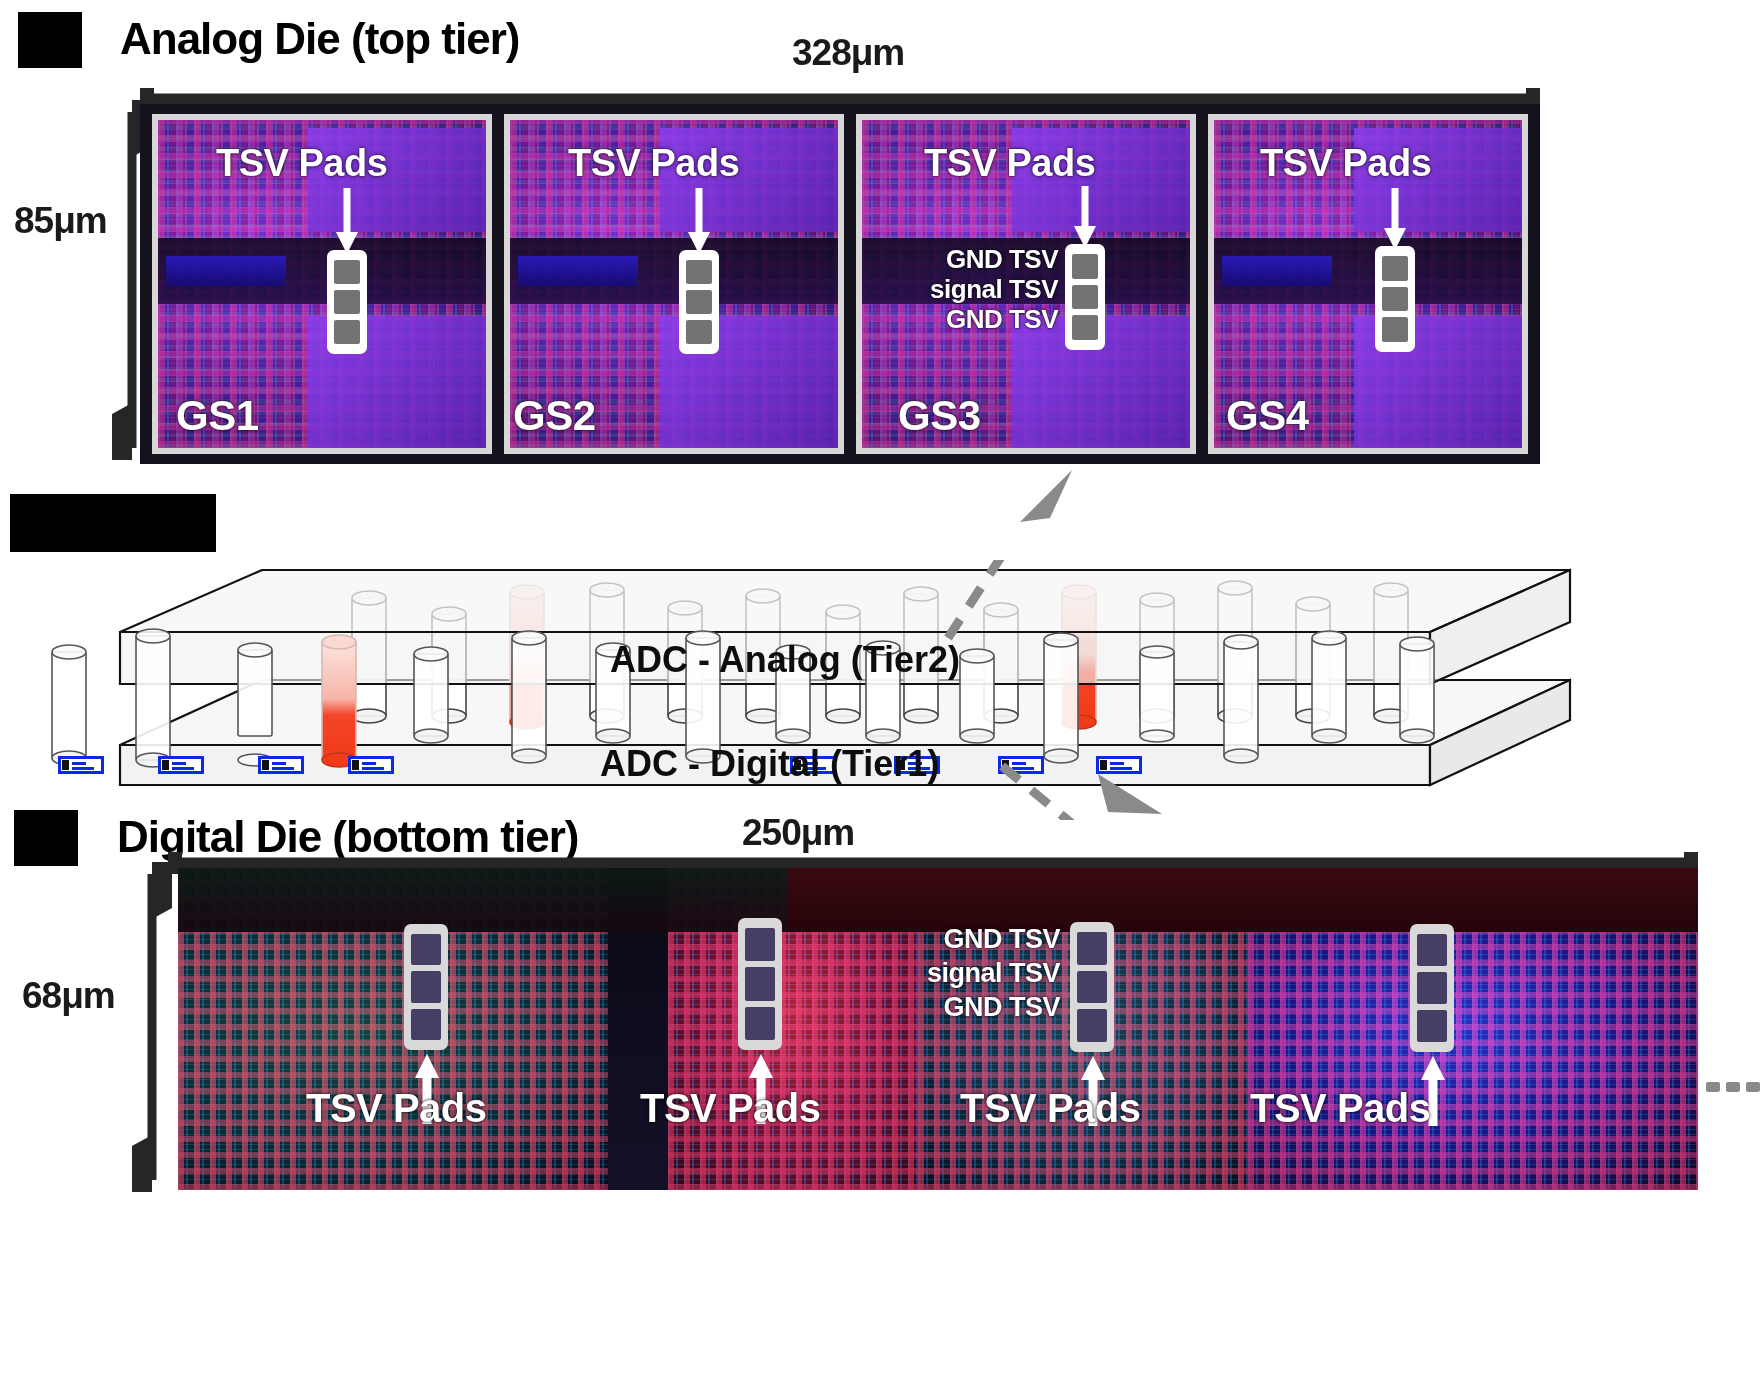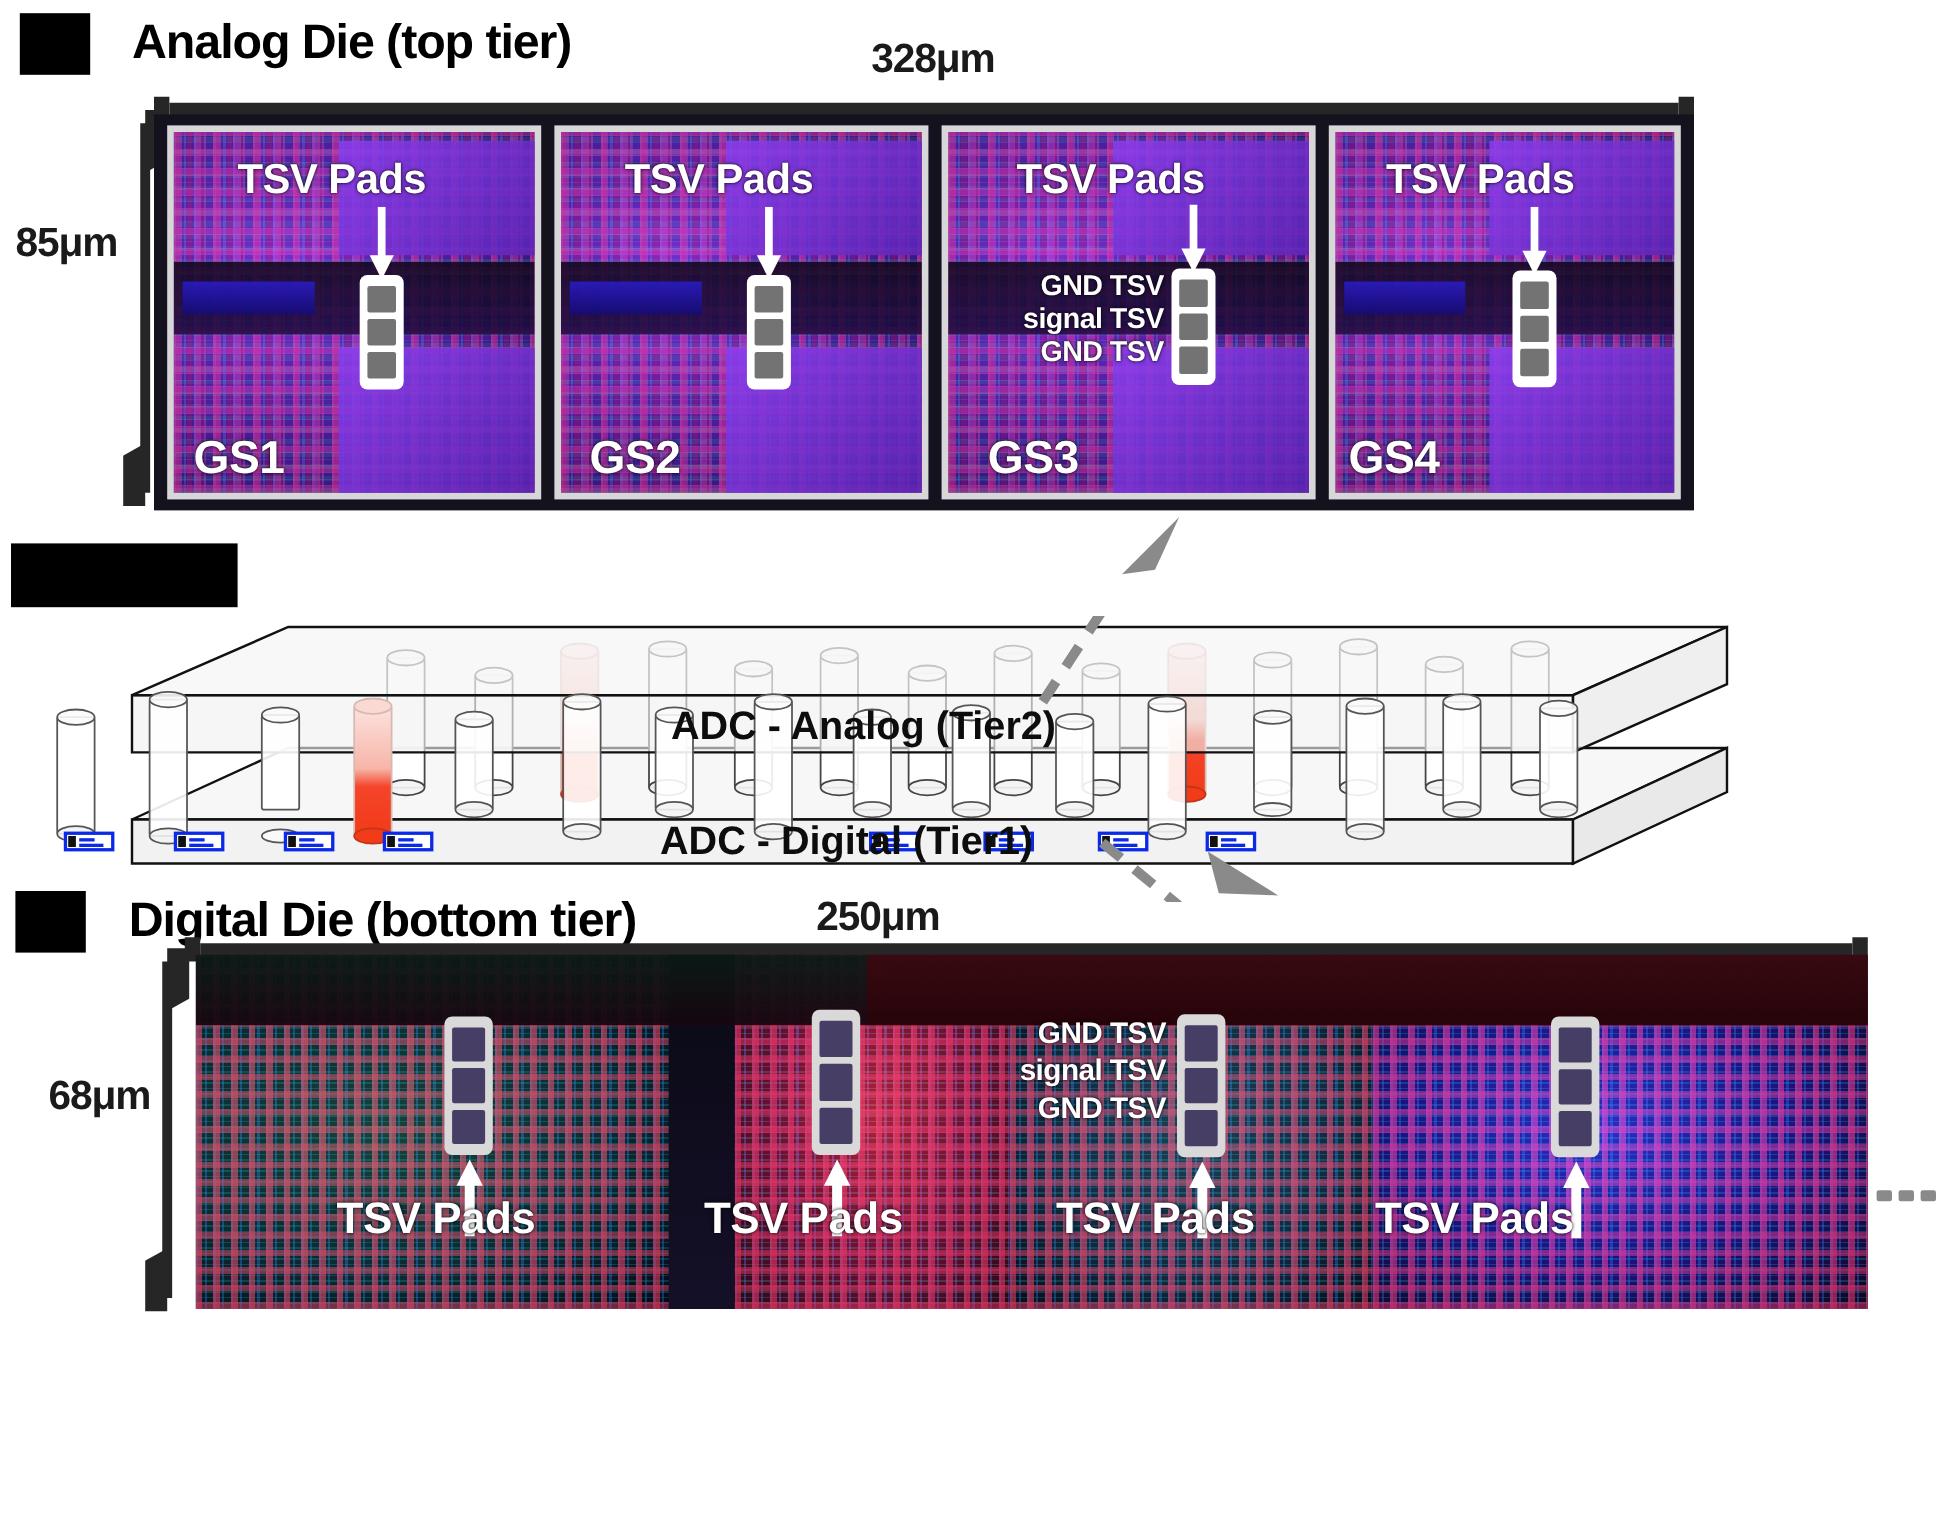--- a/index.html
+++ b/index.html
@@ -141,21 +141,21 @@
 
   
   #sec-c-label { left: 14px; top: 810px; font-size: 42px; }
   #sec-c-title { left: 92px; top: 812px; font-size: 44px; margin-left: 25px; }
   #dim-250-text {
     left: 742px; top: 812px;
     font-size: 37px; font-weight: bold; color: #1a1a1a;
     letter-spacing: -1px;
   }
   #dim-68-text {
-    left: 44px; top: 975px;
+    left: 22px; top: 975px;
     font-size: 37px; font-weight: bold; color: #1a1a1a;
     letter-spacing: -1px;
   }
   #arrow-250 { left: 168px; top: 852px; width: 1530px; height: 22px; }
   #arrow-68  { left: 132px; top: 862px; width: 40px; height: 330px; }
 
   #digital-strip {
     left: 178px; top: 868px;
     width: 1520px; height: 322px;
     overflow: hidden;
@@ -243,21 +243,21 @@
     <div class="ov-label tsv-title" style="left:58px; top:22px;">TSV Pads</div>
     <svg class="wh-arrow-down" style="left:176px; top:68px; width:26px; height:66px;" viewBox="0 0 26 66">
       <line x1="13" y1="0" x2="13" y2="48" stroke="#fff" stroke-width="7"></line>
       <path d="M2,44 L24,44 L13,66 Z" fill="#fff"></path>
     </svg>
     <div class="pad-stack" style="left:169px; top:130px; width:40px; height:104px;">
       <div class="win"></div>
       <div class="win"></div>
       <div class="win"></div>
     </div>
-    <div class="ov-label gs-name" style="left:26px; bottom:8px;text-align:right;">GS2</div>
+    <div class="ov-label gs-name" style="left:3px; bottom:8px;text-align:right;">GS2</div>
   </div>
 
   <div class="gs-cell" style="left:716px; width:340px;">
     <div class="die-tex"></div>
     <div class="die-band" style="top:118px; height:66px; left:0; right:0;"></div>
     <div class="die-purple" style="left:150px; top:8px; width:180px; height:104px;"></div>
     <div class="die-purple" style="left:150px; top:196px; width:180px; height:134px;"></div>
     <div class="ov-label tsv-title" style="left:62px; top:22px;">TSV Pads</div>
     <svg class="wh-arrow-down" style="left:210px; top:66px; width:26px; height:62px;" viewBox="0 0 26 62">
       <line x1="13" y1="0" x2="13" y2="44" stroke="#fff" stroke-width="7"></line>

